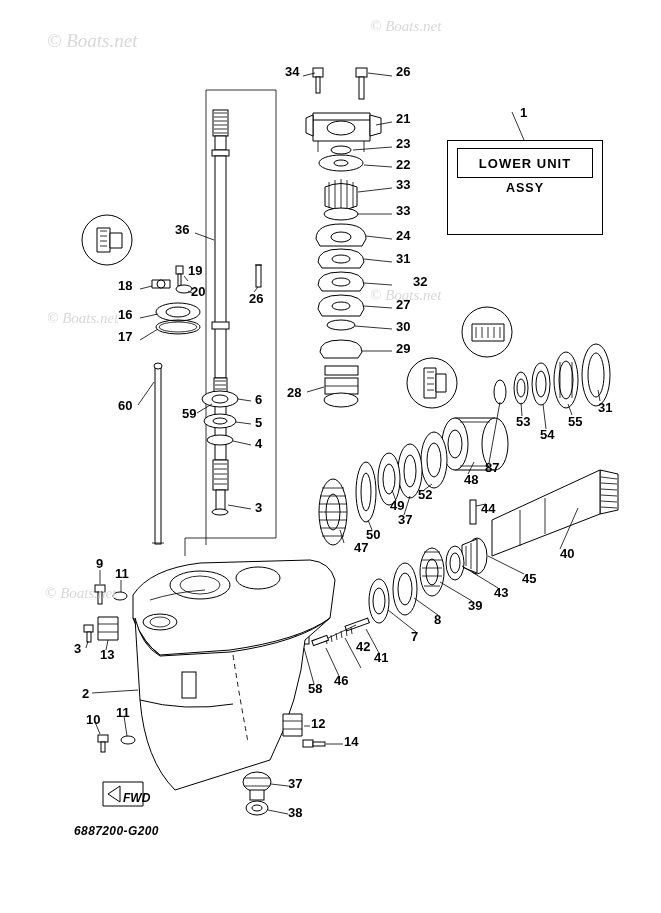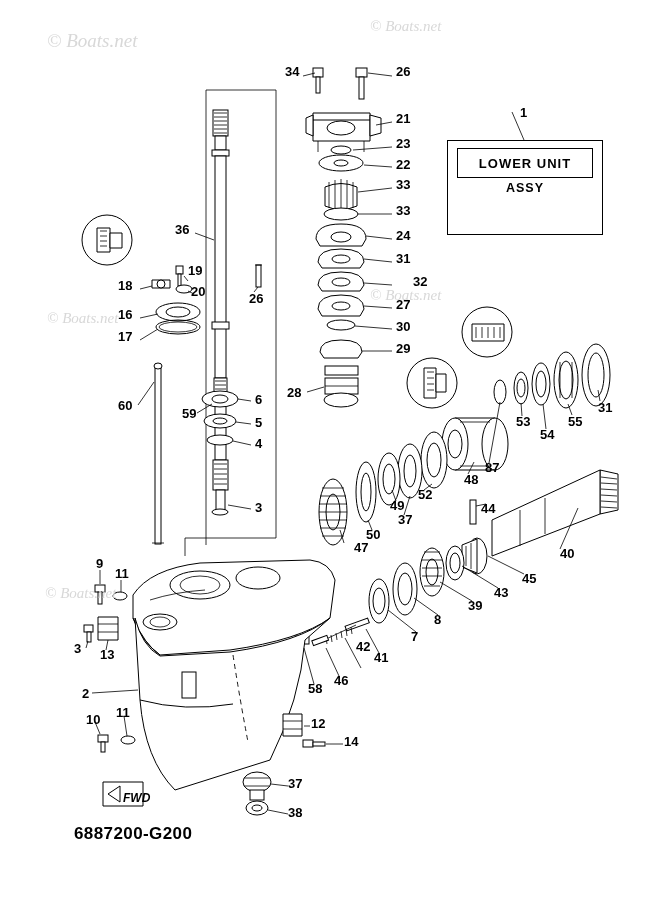--- a/index.html
+++ b/index.html
@@ -82,23 +82,24 @@
     left: 0; top: 57px;
     width: 100%;
     font-size: 9.5px;
     font-weight: bold;
     line-height: 11.5px;
   }
   #drawing-number {
     position: absolute;
     left: 74px;
     top: 824px;
-    font-size: 17px;
+    font-size: 12px;
     font-weight: bold;
     letter-spacing: 0.4px;
+    font-style: italic;
   }
   #fwd-label {
     position: absolute;
     left: 123px;
     top: 791px;
     font-size: 12px;
     font-weight: bold;
     font-style: italic;
   }
   svg { display: block; }

